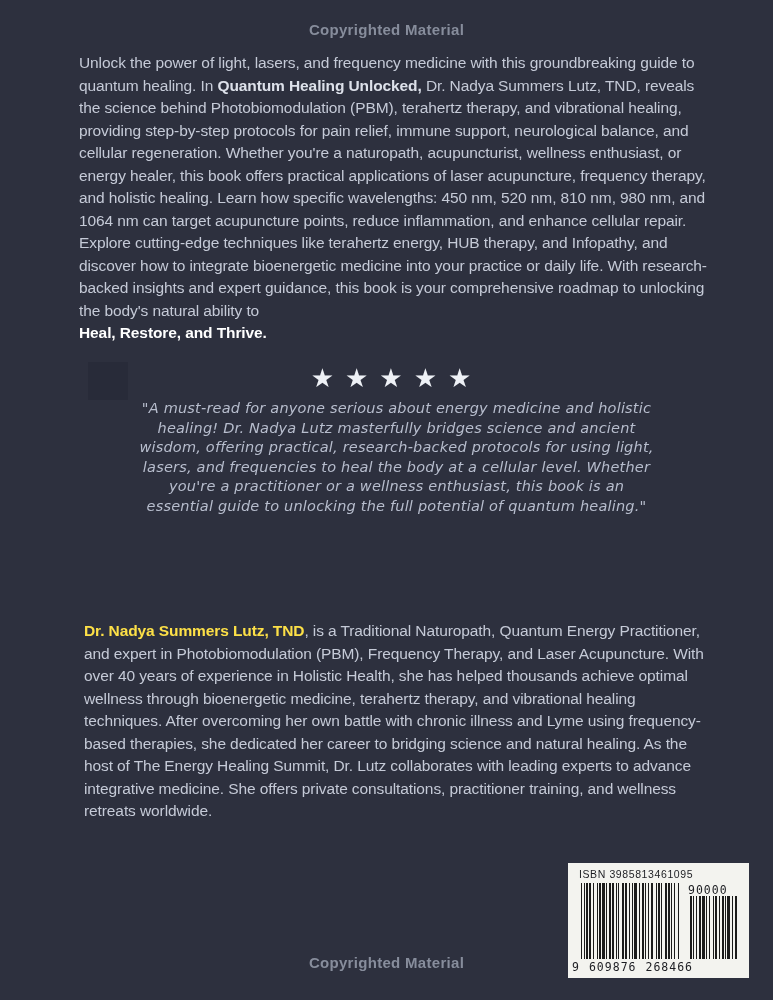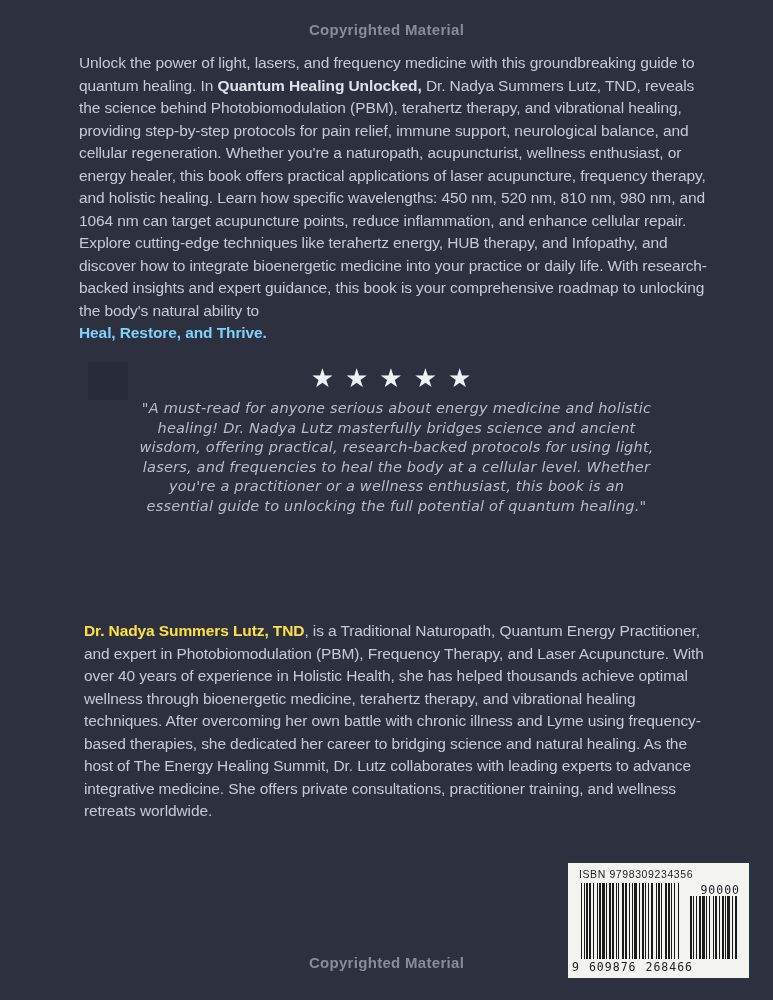--- a/index.html
+++ b/index.html
@@ -14,21 +14,21 @@
     color:var(--muted_text,#878d9c);
   }
   .copyright.top{top:21px;}
   .copyright.bottom{top:954px;}
   .synopsis{
     position:absolute;top:52px;left:79px;width:636px;margin:0;
     font-size:15.5px;line-height:22.5px;letter-spacing:-.1px;
     color:var(--body_text,#c5cad7);
   }
   .title-emph{font-weight:bold;color:#dde1ea;}
-  .closing-line{display:block;font-weight:bold;color:#7dd3fc;}
+  .closing-line{display:block;font-weight:bold;color:#ffffff;}
   .artifact{
     position:absolute;left:88px;top:362px;width:40px;height:38px;
     background:#282b39;
   }
   .stars{
     position:absolute;top:363px;left:80px;width:633px;text-align:center;
     font-size:26px;letter-spacing:11px;line-height:30px;
     color:var(--star,#eef1f6);
   }
   .quote-block{
@@ -56,21 +56,21 @@
   .bars div{height:100%;}
   .bars div.bar{background:var(--barcode_ink,#1b1b1b);}
   .bars.main{position:absolute;left:13px;top:20px;width:100px;height:76px;}
   .bars.supp{position:absolute;left:122px;top:33px;width:48px;height:63px;}
   .digits{
     position:absolute;left:4px;top:97px;width:120px;
     display:flex;gap:9px;
     font-family:"DejaVu Sans Mono",monospace;font-size:11.5px;letter-spacing:1px;
   }
   .price-code{
-    position:absolute;left:120px;top:20px;width:52px;text-align:right;
+    position:absolute;left:120px;top:20px;width:52px;text-align:left;
     font-family:"DejaVu Sans Mono",monospace;font-size:11.5px;letter-spacing:1px;
   }
 </style>
 </head>
 <body>
 
 <div class="page">
 
   <div class="copyright top">Copyrighted Material</div>
 
@@ -80,21 +80,21 @@
 
   <div class="stars">★★★★★</div>
 
   <div class="quote-block">
     <div class="quote">"A must-read for anyone serious about energy medicine and holistic healing! Dr. Nadya Lutz masterfully bridges science and ancient wisdom, offering practical, research-backed protocols for using light, lasers, and frequencies to heal the body at a cellular level. Whether you're a practitioner or a wellness enthusiast, this book is an essential guide to unlocking the full potential of quantum healing."</div>
   </div>
 
   <p class="bio"><strong>Dr. Nadya Summers Lutz, TND</strong><span>, is a Traditional Naturopath, Quantum Energy Practitioner, and expert in Photobiomodulation (PBM), Frequency Therapy, and Laser Acupuncture. With over 40 years of experience in Holistic Health, she has helped thousands achieve optimal wellness through bioenergetic medicine, terahertz therapy, and vibrational healing techniques. After overcoming her own battle with chronic illness and Lyme using frequency-based therapies, she dedicated her career to bridging science and natural healing. As the host of The Energy Healing Summit, Dr. Lutz collaborates with leading experts to advance integrative medicine. She offers private consultations, practitioner training, and wellness retreats worldwide.</span></p>
 
   <div class="barcode-box">
-    <div class="isbn-label">ISBN 9798309234356</div>
+    <div class="isbn-label">ISBN 3985813461095</div>
     <div class="bars main" id="bars-main">
         <div class="bar" style="flex: 0 0 1px;"></div>
         <div style="flex: 0 0 2px;"></div>
         <div class="bar" style="flex: 0 0 1px;"></div>
         <div style="flex: 0 0 1px;"></div>
         <div class="bar" style="flex: 0 0 2px;"></div>
         <div style="flex: 0 0 1px;"></div>
         <div class="bar" style="flex: 0 0 2px;"></div>
         <div style="flex: 0 0 2px;"></div>
         <div class="bar" style="flex: 0 0 1px;"></div>

